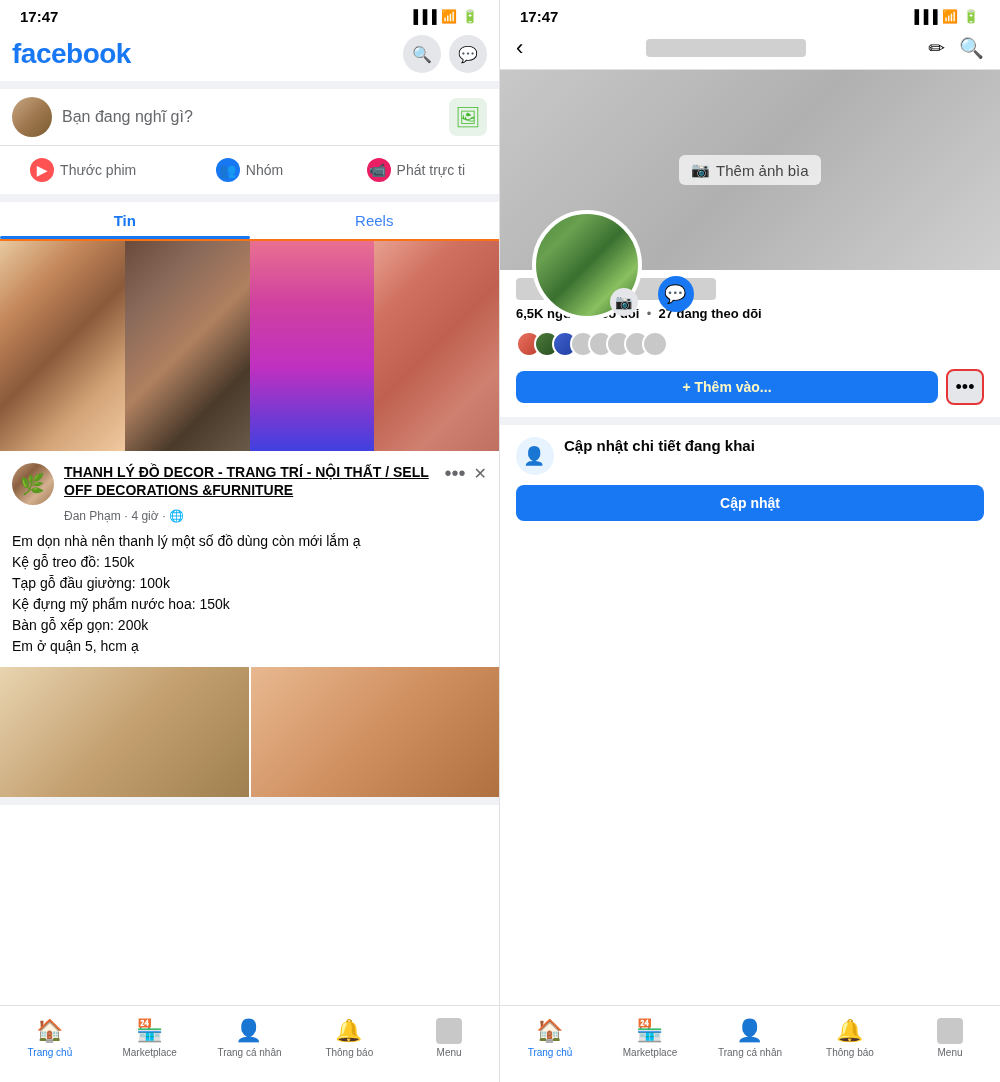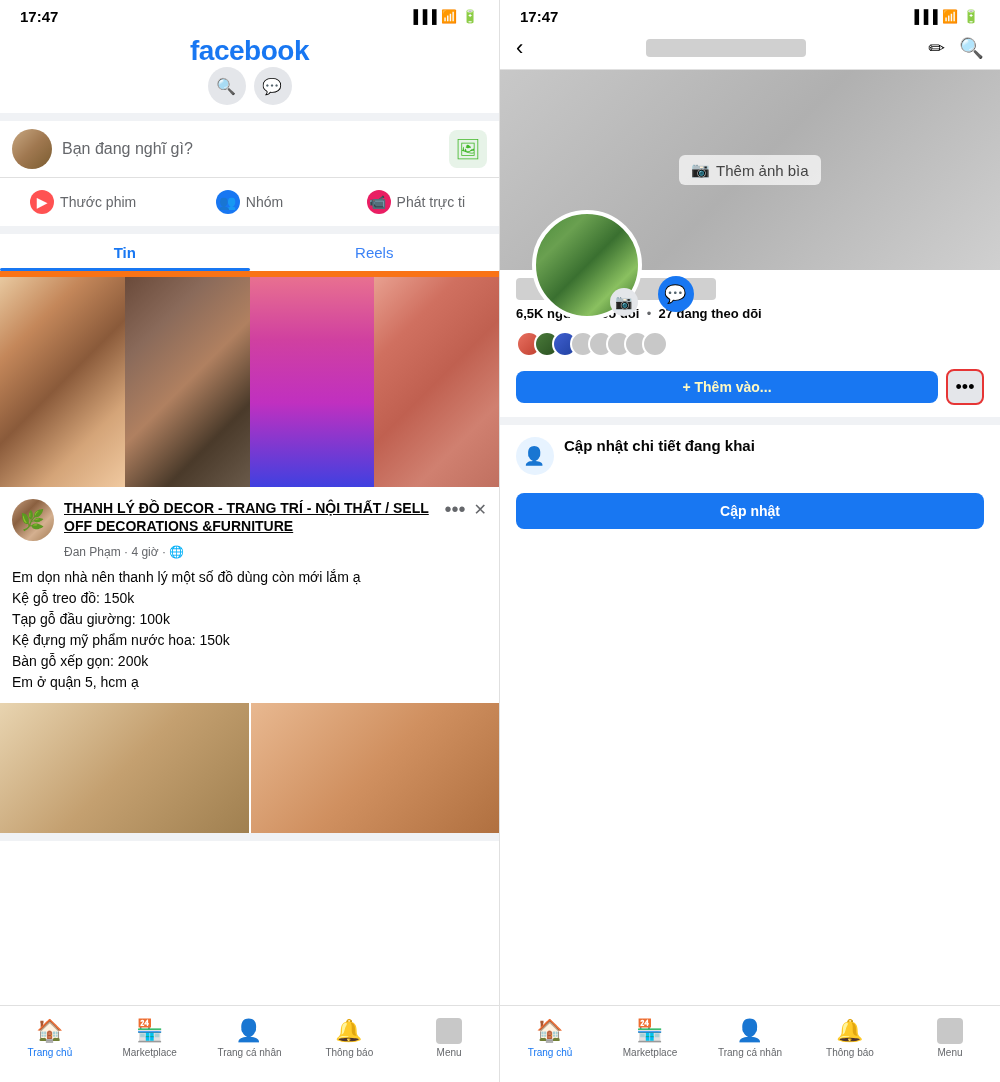--- a/index.html
+++ b/index.html
@@ -37,21 +37,20 @@
       gap: 5px;
       align-items: center;
       font-size: 13px;
     }
 
     .fb-header {
       display: flex;
       align-items: center;
       justify-content: space-between;
       padding: 6px 12px 8px;
-      flex-direction: column;
     }
 
     .fb-logo {
       font-size: 28px;
       font-weight: 700;
       color: #1877f2;
       letter-spacing: -0.5px;
     }
 
     .fb-header-icons {
@@ -134,21 +133,21 @@
       justify-content: center;
       font-size: 14px;
     }
 
     .action-icon.red { background: #ff5252; color: white; }
     .action-icon.blue { background: #1877f2; color: white; }
     .action-icon.pink { background: #e91e63; color: white; }
 
     .tabs-row {
       display: flex;
-      border-bottom: 6px solid #f97316;
+      border-bottom: 2px solid #f97316;
     }
 
     .tab {
       flex: 1;
       text-align: center;
       padding: 10px;
       font-size: 15px;
       font-weight: 400;
       color: #3b82f6;
       cursor: pointer;
@@ -571,21 +570,21 @@
     .update-cta {
       width: 100%;
       background: #1877f2;
       color: white;
       border: none;
       border-radius: 8px;
       padding: 10px;
       font-size: 14px;
       font-weight: 600;
       cursor: pointer;
-      margin-top: 10px;
+      margin-top: 2px;
       text-align: center;
     }
 
     
     .right-panel .bottom-nav {
       margin-top: auto;
     }
 
     
     .right-scroll {

